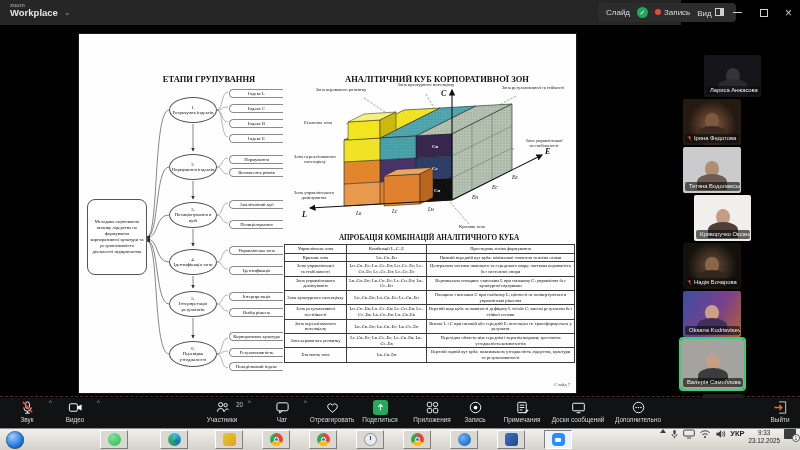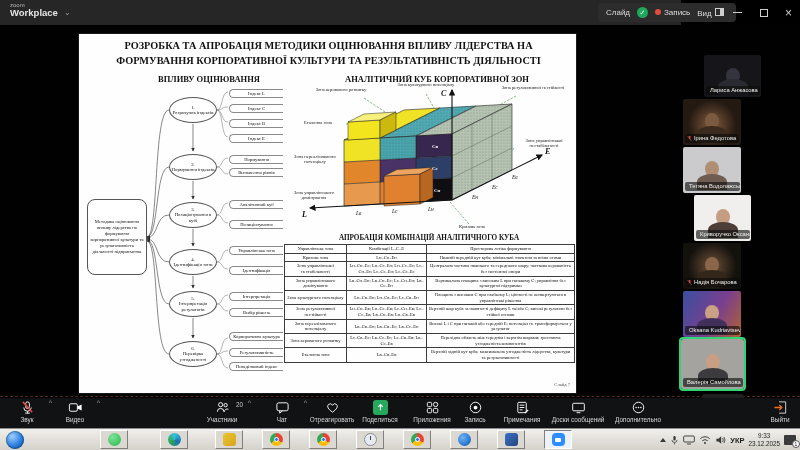--- a/index.html
+++ b/index.html
@@ -68,21 +68,21 @@
   .chev { position:absolute; right:10px; top:-1px; color:#9a9a9a; font-size:7px; }
   .pcount { position:absolute; right:14px; top:1px; color:#c9c9c9; font-size:6.4px; }
   .share-btn { width:15px; height:15px; border-radius:3px; background:#26a95c; display:flex; align-items:center; justify-content:center; }
 
   
   #taskbar { position:absolute; left:0; top:428px; width:800px; height:22px; background:linear-gradient(#f2f0ec,#d4d1ca); border-top:1px solid #8e8e8e; z-index:40; }
   .orb { position:absolute; left:6px; top:2px; width:18px; height:18px; border-radius:50%; background:radial-gradient(circle at 35% 30%, #9fd0ff, #2b7de0 55%, #0a4a9e); box-shadow:inset 0 0 2px #033; }
   .tkb { position:absolute; top:1px; width:28px; height:19px; border:1px solid; border-color:#fff #7f7f7f #7f7f7f #fff; background:#dbd8d2; display:flex; align-items:center; justify-content:center; }
   .tkb.pressed { border-color:#7f7f7f #fff #fff #7f7f7f; background:#eef3fb; }
   .ai { width:13px; height:13px; border-radius:50%; }
-  .tray { position:absolute; right:4px; top:0; height:22px; display:flex; align-items:center; gap:4px; color:#1d1d1d; }
+  .tray { position:absolute; right:4px; top:0; height:22px; display:flex; gap:4px; color:#1d1d1d; }
   .tray .lang { font-size:7.5px; font-weight:bold; }
   .clock { text-align:center; font-size:6.3px; line-height:1.25; }
   .tri-up { width:0; height:0; border-left:3px solid transparent; border-right:3px solid transparent; border-bottom:4px solid #3a3a3a; }
   .notif { position:relative; width:12px; height:10px; background:#3b3b3b; border-radius:1px; }
   .notif i { position:absolute; right:-4px; bottom:-3px; width:8px; height:8px; border-radius:50%; background:#fff; border:1px solid #555; font-style:normal; font-size:5px; line-height:6px; text-align:center; color:#222; }
 </style>
 </head>
 <body>
 
 <div id="titlebar">
@@ -101,22 +101,21 @@
       <span></span>
     </div>
   <div class="winctl wmax">
       <span></span>
     </div>
   <div class="winctl wclose">×</div>
 </div>
 
 <div id="stage">
   <div id="slide">
-    <div class="s-title">РОЗРОБКА ТА АПРОБАЦІЯ МЕТОДИКИ ОЦІНЮВАННЯ ВПЛИВУ ЛІДЕРСТВА НА ФОРМУВАННЯ КОРПОРАТИВНОЇ КУЛЬТУРИ ТА РЕЗУЛЬТАТИВНІСТЬ ДІЯЛЬНОСТІ</div>
-    <div class="s-h-left">ВПЛИВУ ОЦІНЮВАННЯ</div>
+    <div class="s-h-left">ЕТАПИ ГРУПУВАННЯ</div>
     <div class="s-h-right">АНАЛІТИЧНИЙ КУБ КОРПОРАТИВНОЇ ЗОН</div>
 
     <svg id="fc-svg" viewBox="0 0 499 361">
       <defs>
         <marker id="ah" viewBox="0 0 6 6" refX="5" refY="3" markerWidth="5" markerHeight="5" orient="auto">
             <path d="M0,0L6,3L0,6Z" fill="#333"></path>
           </marker>
       </defs>
       <g stroke="#555" stroke-width="0.7" fill="none">
         <path d="M90,76 C74,76 80,203 68,203" marker-end="url(#ah)"></path>

